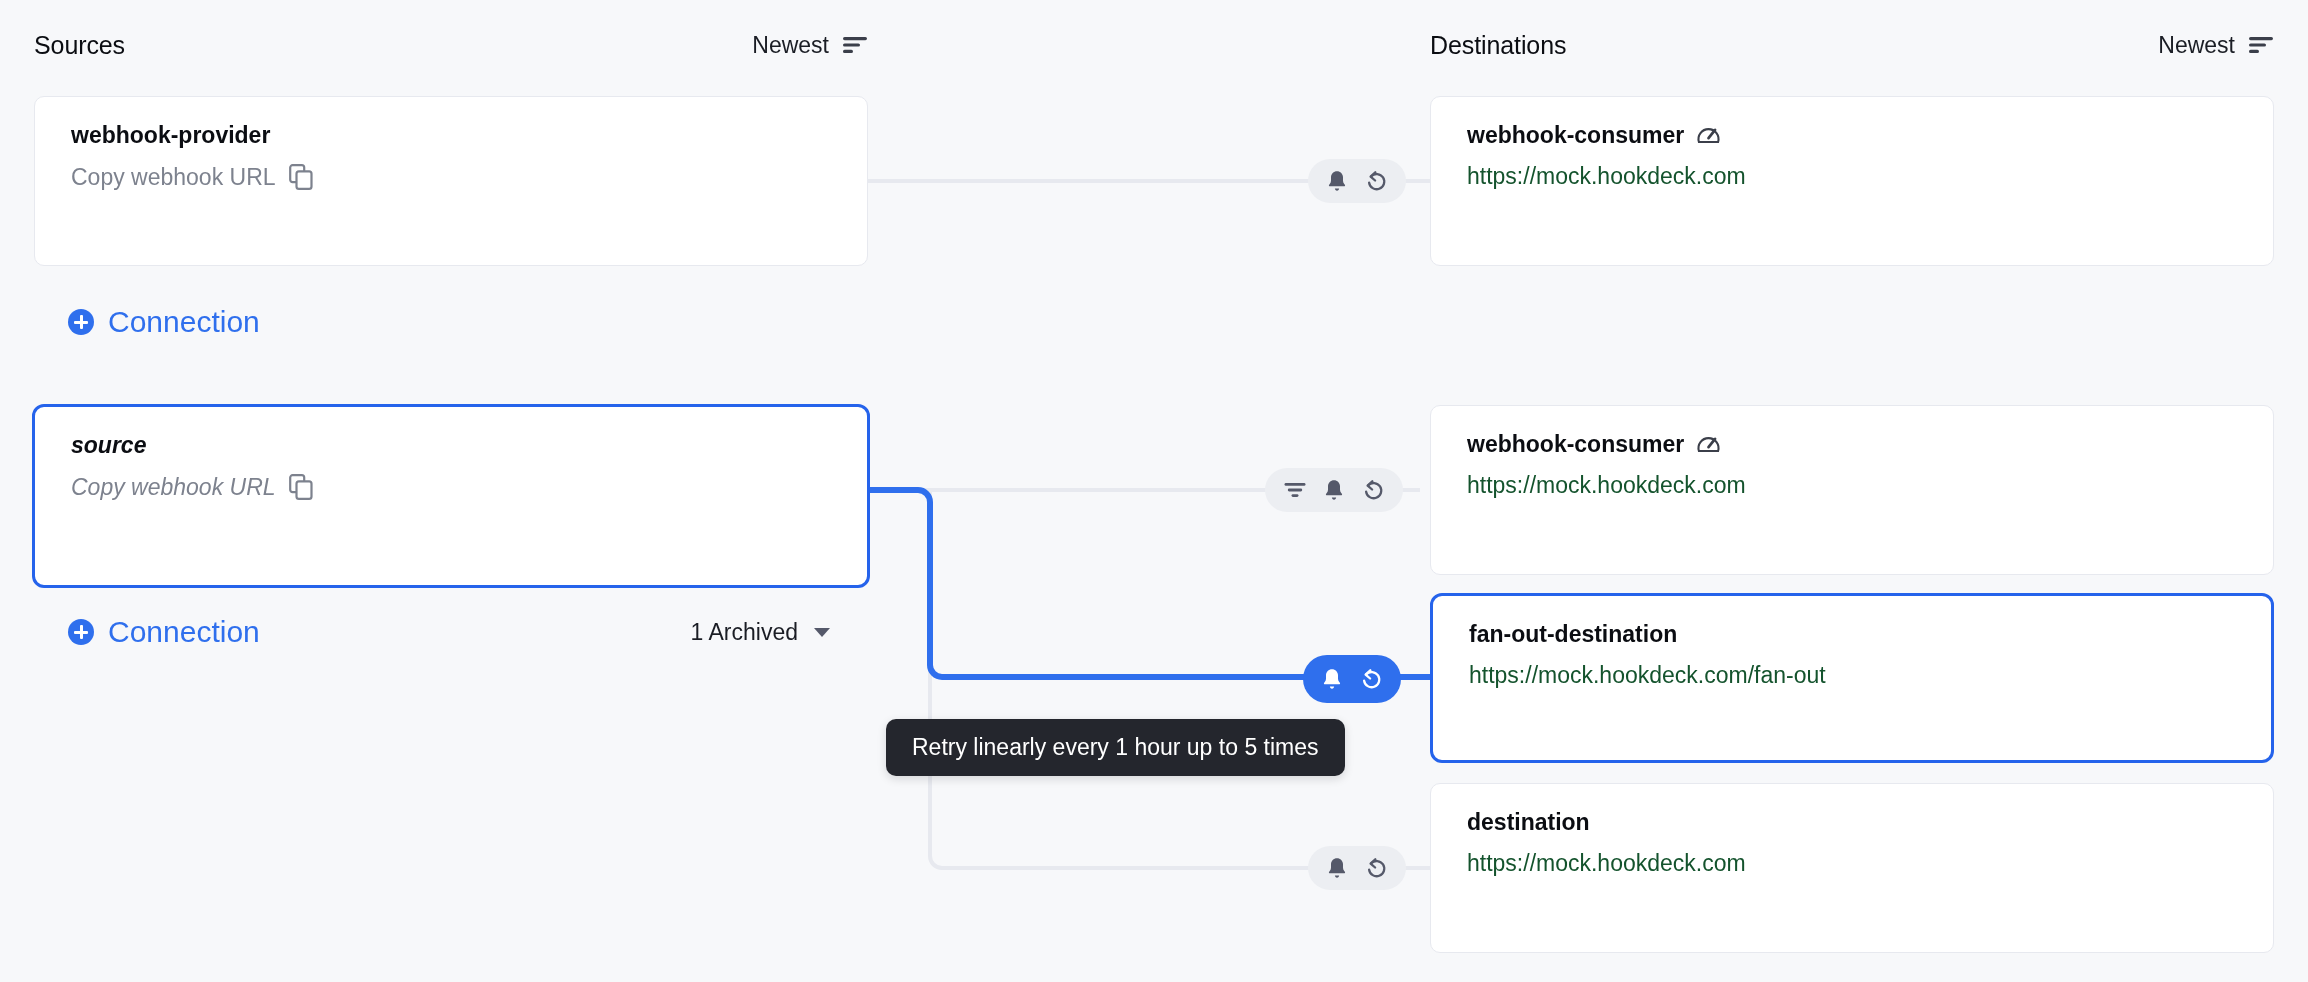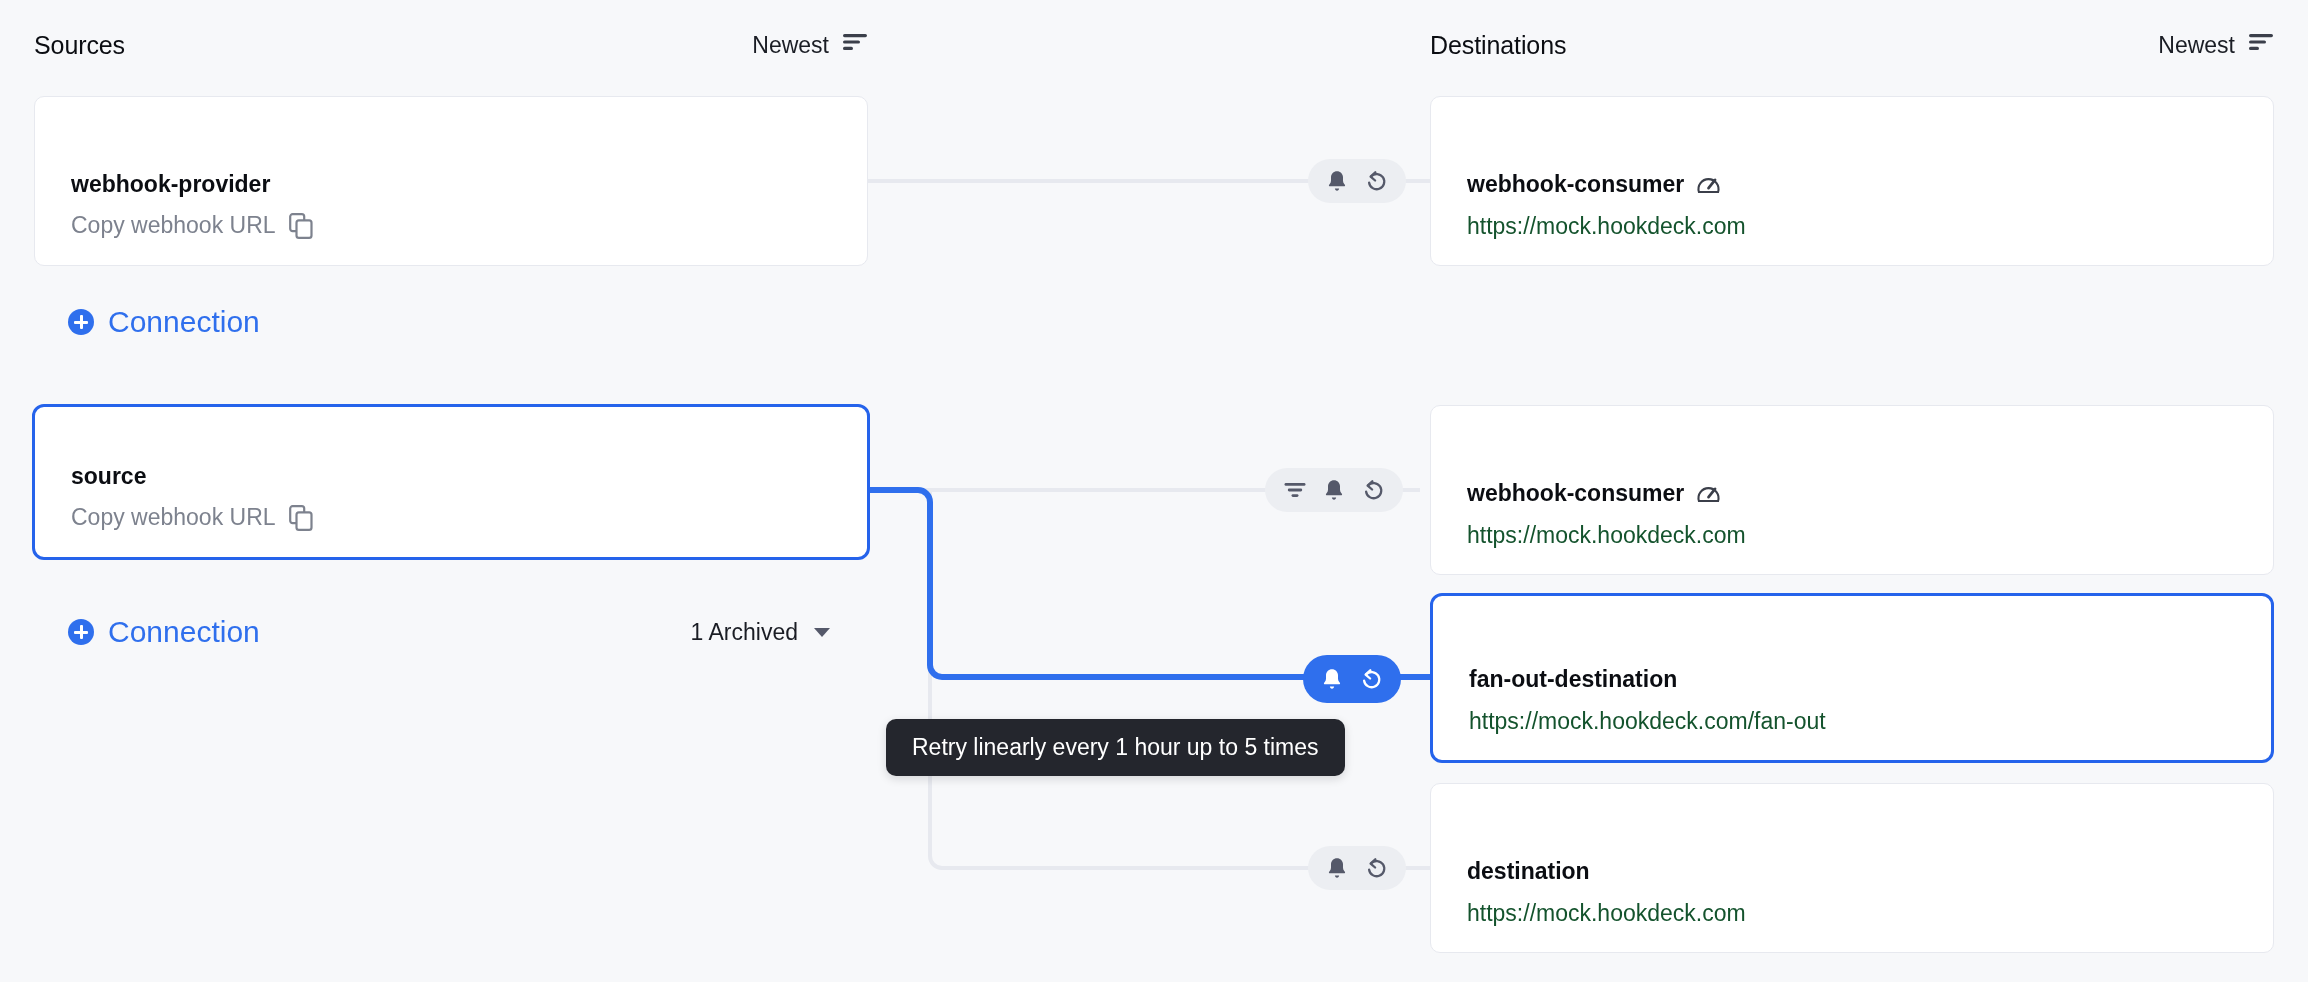--- a/index.html
+++ b/index.html
@@ -23,40 +23,40 @@
     height: 34px;
   }
   .col-header .title {
     font-size: 25px;
     font-weight: 400;
     color: #0b0d12;
     letter-spacing: -0.1px;
   }
   .sort-control {
     display: flex;
-    align-items: flex-start;
+    align-items: center;
     gap: 13px;
     cursor: pointer;
   }
   .sort-control .sort-label {
     font-size: 23px;
     color: #1a1d24;
   }
   .sort-icon { display: block; }
 
   
   .card {
     position: absolute;
     background: #ffffff;
     border: 1.5px solid #e7e9ef;
     border-radius: 10px;
     padding: 26px 36px;
     display: flex;
     flex-direction: column;
-    justify-content: flex-end;
+    justify-content: flex-start;
     gap: 16px;
   }
   .card.selected {
     border: 3px solid #2563eb;
     border-radius: 12px;
   }
   .card .card-title {
     font-size: 23px;
     font-weight: 700;
     color: #0b0d12;
@@ -193,21 +193,21 @@
     </div>
   </div>
 
   <div class="conn-row" style="left:68px; top:306px; width:800px;">
     <span class="add-connection">
       <span class="plus-circle"></span>
       <span class="label">Connection</span>
     </span>
   </div>
 
-  <div class="card selected" style="left:32px; top:404px; width:838px; height:156px;">
+  <div class="card selected" style="left:32px; top:404px; width:838px; height:184px;font-style:italic;">
     <div class="card-title">source</div>
     <div class="card-sub muted">
       <span>Copy webhook URL</span>
       <svg width="24" height="26" viewBox="0 0 24 26">
         <rect x="1.2" y="1.2" width="14" height="17" rx="2.4" stroke="#7d828e" stroke-width="2.2" fill="none"></rect>
         <rect x="7.5" y="7.3" width="15" height="17.5" rx="2.4" stroke="#7d828e" stroke-width="2.2" fill="#ffffff"></rect>
       </svg>
     </div>
   </div>
 

